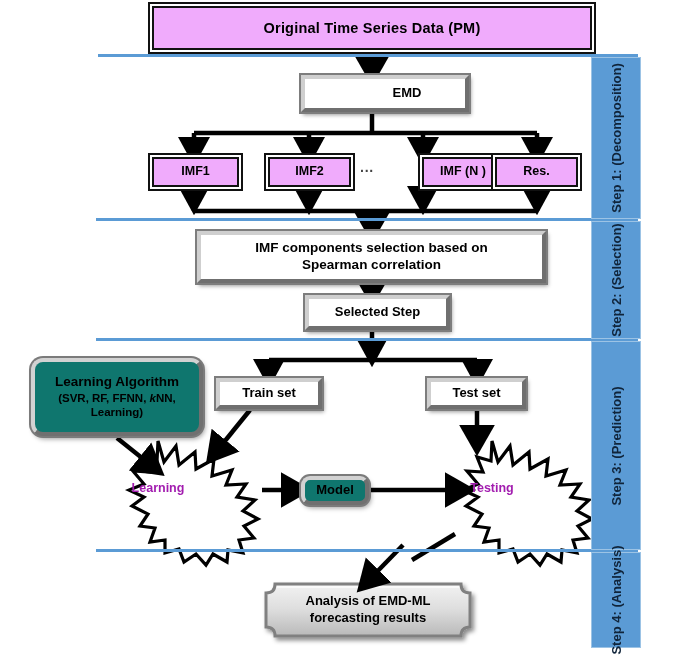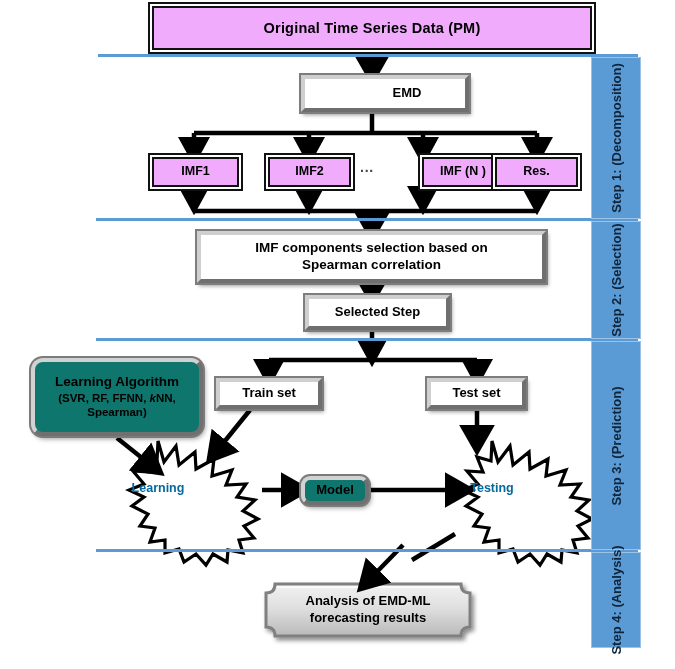--- a/index.html
+++ b/index.html
@@ -79,21 +79,21 @@
   .learnalg-l1 { display:block; font-size:13.5px; }
   .learnalg-l2 { display:block; font-size:11.5px; }
   .learnalg-l3 { display:block; font-size:11.5px; }
   .learnalg-l2 i { font-style: italic; }
   
   .burst-label {
     position: absolute;
     z-index: 6;
     font-weight: bold;
     font-size: 12.5px;
-    color: #0369a1;
+    color: #a21caf;
     text-align: center;
   }
   #label-learning { left:118px; top:481px; width:80px; }
   #label-testing  { left:452px; top:481px; width:80px; }
   
   #node-analysis-text {
     position: absolute;
     left: 268px;
     top: 586px;
     width: 200px;
@@ -268,21 +268,21 @@
       <span>Spearman correlation</span>
     </div>
   </div>
 
   <div class="node box-bevel" id="node-selected">Selected Step</div>
 
   <div class="node box-round" id="node-learnalg">
     <div>
       <span class="learnalg-l1">Learning Algorithm</span>
       <span class="learnalg-l2"><span>(SVR, RF, FFNN, </span><i>k</i><span>NN,</span></span>
-      <span class="learnalg-l3">Spearman)</span>
+      <span class="learnalg-l3">Learning)</span>
     </div>
   </div>
 
   <div class="node box-bevel" id="node-trainset">Train set</div>
 
   <div class="node box-bevel" id="node-testset">Test set</div>
 
   <div class="burst-label" id="label-learning">Learning</div>
 
   <div class="node box-round box-round-sm" id="node-model">Model</div>

